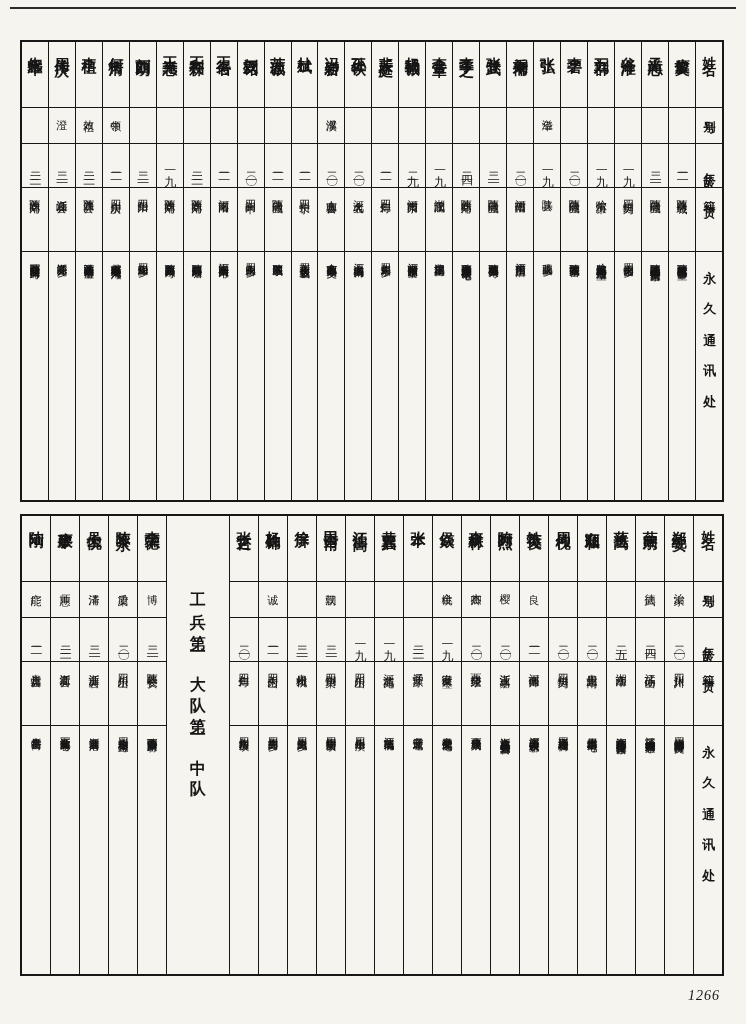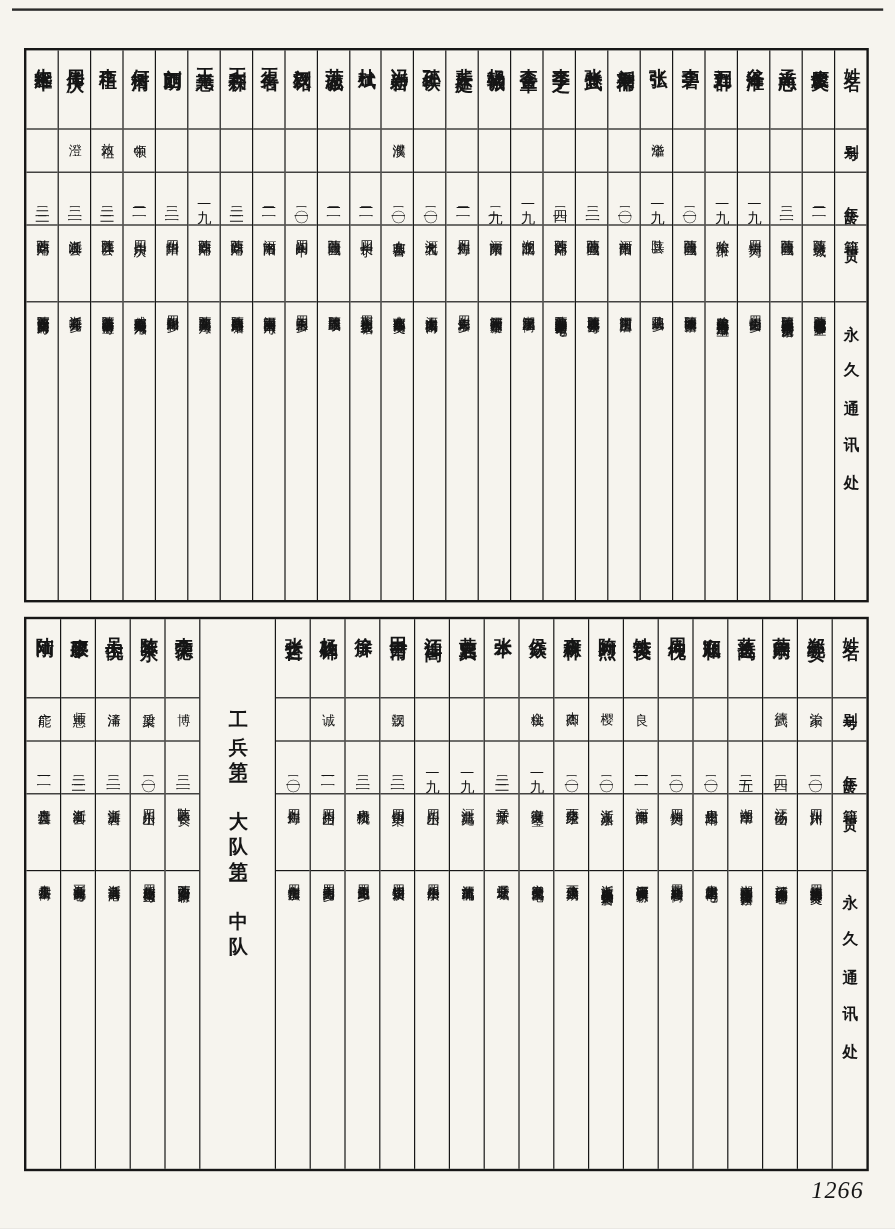--- a/index.html
+++ b/index.html
@@ -66,21 +66,21 @@
   .header-col .c-name .vtext{font-size:14px;letter-spacing:7px;font-weight:bold;}
   .header-col .c-alias .vtext{font-size:12px;letter-spacing:2px;font-weight:bold;}
   .header-col .c-age .vtext{font-size:12px;letter-spacing:4px;font-weight:bold;}
   .header-col .c-native .vtext{font-size:12px;letter-spacing:7px;font-weight:bold;}
   .header-col .c-addr .vtext{font-size:13px;letter-spacing:2.4em;font-weight:bold;margin-top:5px;}
   .unit-col .vtext{
     font-size:16px;font-weight:bold;letter-spacing:1.3em;margin-top:64px;
   }
   .page-num{
     position:absolute;right:26px;bottom:20px;
-    font-size:20px;font-style:italic;letter-spacing:1px;
+    font-size:14px;font-style:italic;letter-spacing:1px;
   }
 </style>
 </head>
 <body>
 
 <div class="page">
   <div class="top-rule"></div>
 
   <div class="rtable t-top" id="table-top">
       <div class="col header-col">

